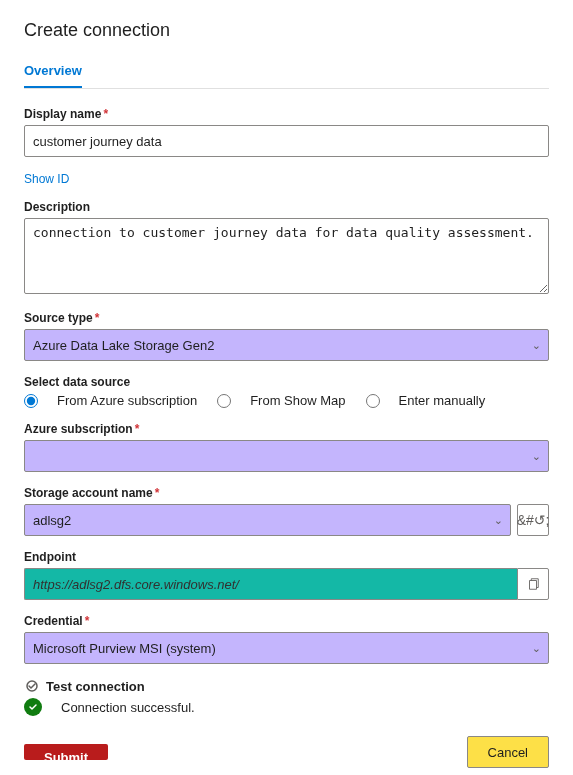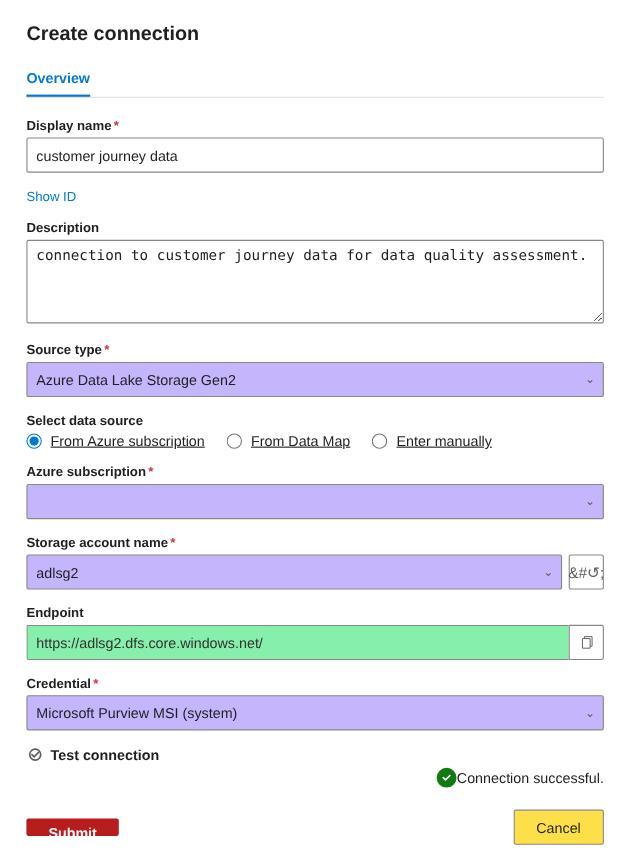--- a/index.html
+++ b/index.html
@@ -7,21 +7,21 @@
       font-family: 'Segoe UI', Arial, sans-serif;
       font-size: 13px;
       background: #fff;
       color: #1f1f1f;
       width: 573px;
       min-height: 775px;
       padding: 20px 24px;
     }
     h1 {
       font-size: 18px;
-      font-weight: 700;
+      font-weight: 400;
       margin-bottom: 16px;
       color: #1f1f1f;
     }
     .tabs {
       display: flex;
       border-bottom: 1px solid #e0e0e0;
       margin-bottom: 18px;
     }
     .tab {
       padding: 6px 0 8px 0;
@@ -100,24 +100,23 @@
     }
     .radio-group {
       display: flex;
       align-items: center;
       gap: 20px;
       margin-top: 2px;
     }
     .radio-option {
       display: flex;
       align-items: flex-end;
-      gap: 8px;
-      cursor: pointer;
-      font-size: 13px;
-      text-decoration: underline;
+      gap: 19px;
+      cursor: pointer;
+      font-size: 13px;
     }
     .radio-option input[type="radio"] {
       accent-color: #0078d4;
       width: 14px;
       height: 14px;
       cursor: pointer;
     }
     .storage-row {
       display: flex;
       align-items: center;
@@ -147,22 +146,23 @@
     }
     .endpoint-input {
       flex: 1;
       height: 32px;
       border: 1px solid #8a8886;
       border-right: none;
       border-radius: 2px 0 0 2px;
       padding: 0 8px;
       font-size: 13px;
       color: #323130;
-      background: #86efac;
+      background: #14b8a6;
       outline: none;
+      font-style: italic;
     }
     .copy-btn {
       width: 32px;
       height: 32px;
       border: 1px solid #8a8886;
       border-left: 1px solid #8a8886;
       border-radius: 0 2px 2px 0;
       background: #fff;
       cursor: pointer;
       display: flex;
@@ -180,24 +180,23 @@
       align-items: flex-end;
       gap: 6px;
       font-size: 13px;
       color: #1f1f1f;
       font-weight: 600;
       margin-bottom: 4px;
     }
     .connection-status {
       display: flex;
       align-items: center;
-      gap: 0;
-      font-size: 13px;
-      color: #1f1f1f;
-      justify-content: flex-end;
+      gap: 19px;
+      font-size: 13px;
+      color: #1f1f1f;
     }
     .status-success-icon {
       width: 18px;
       height: 18px;
       background: #107c10;
       border-radius: 50%;
       display: flex;
       align-items: center;
       justify-content: center;
       color: white;
@@ -276,21 +275,21 @@
 
 <div class="field-group">
   <div class="field-label">Select data source</div>
   <div class="radio-group">
     <label class="radio-option">
       <input type="radio" name="data-source" checked="" style="">
       <span>From Azure subscription</span>
     </label>
     <label class="radio-option">
       <input type="radio" name="data-source" style="">
-      <span>From Data Map</span>
+      <span>From Show Map</span>
     </label>
     <label class="radio-option">
       <input type="radio" name="data-source" style="">
       <span>Enter manually</span>
     </label>
   </div>
 </div>
 
 
 <div class="field-group">

